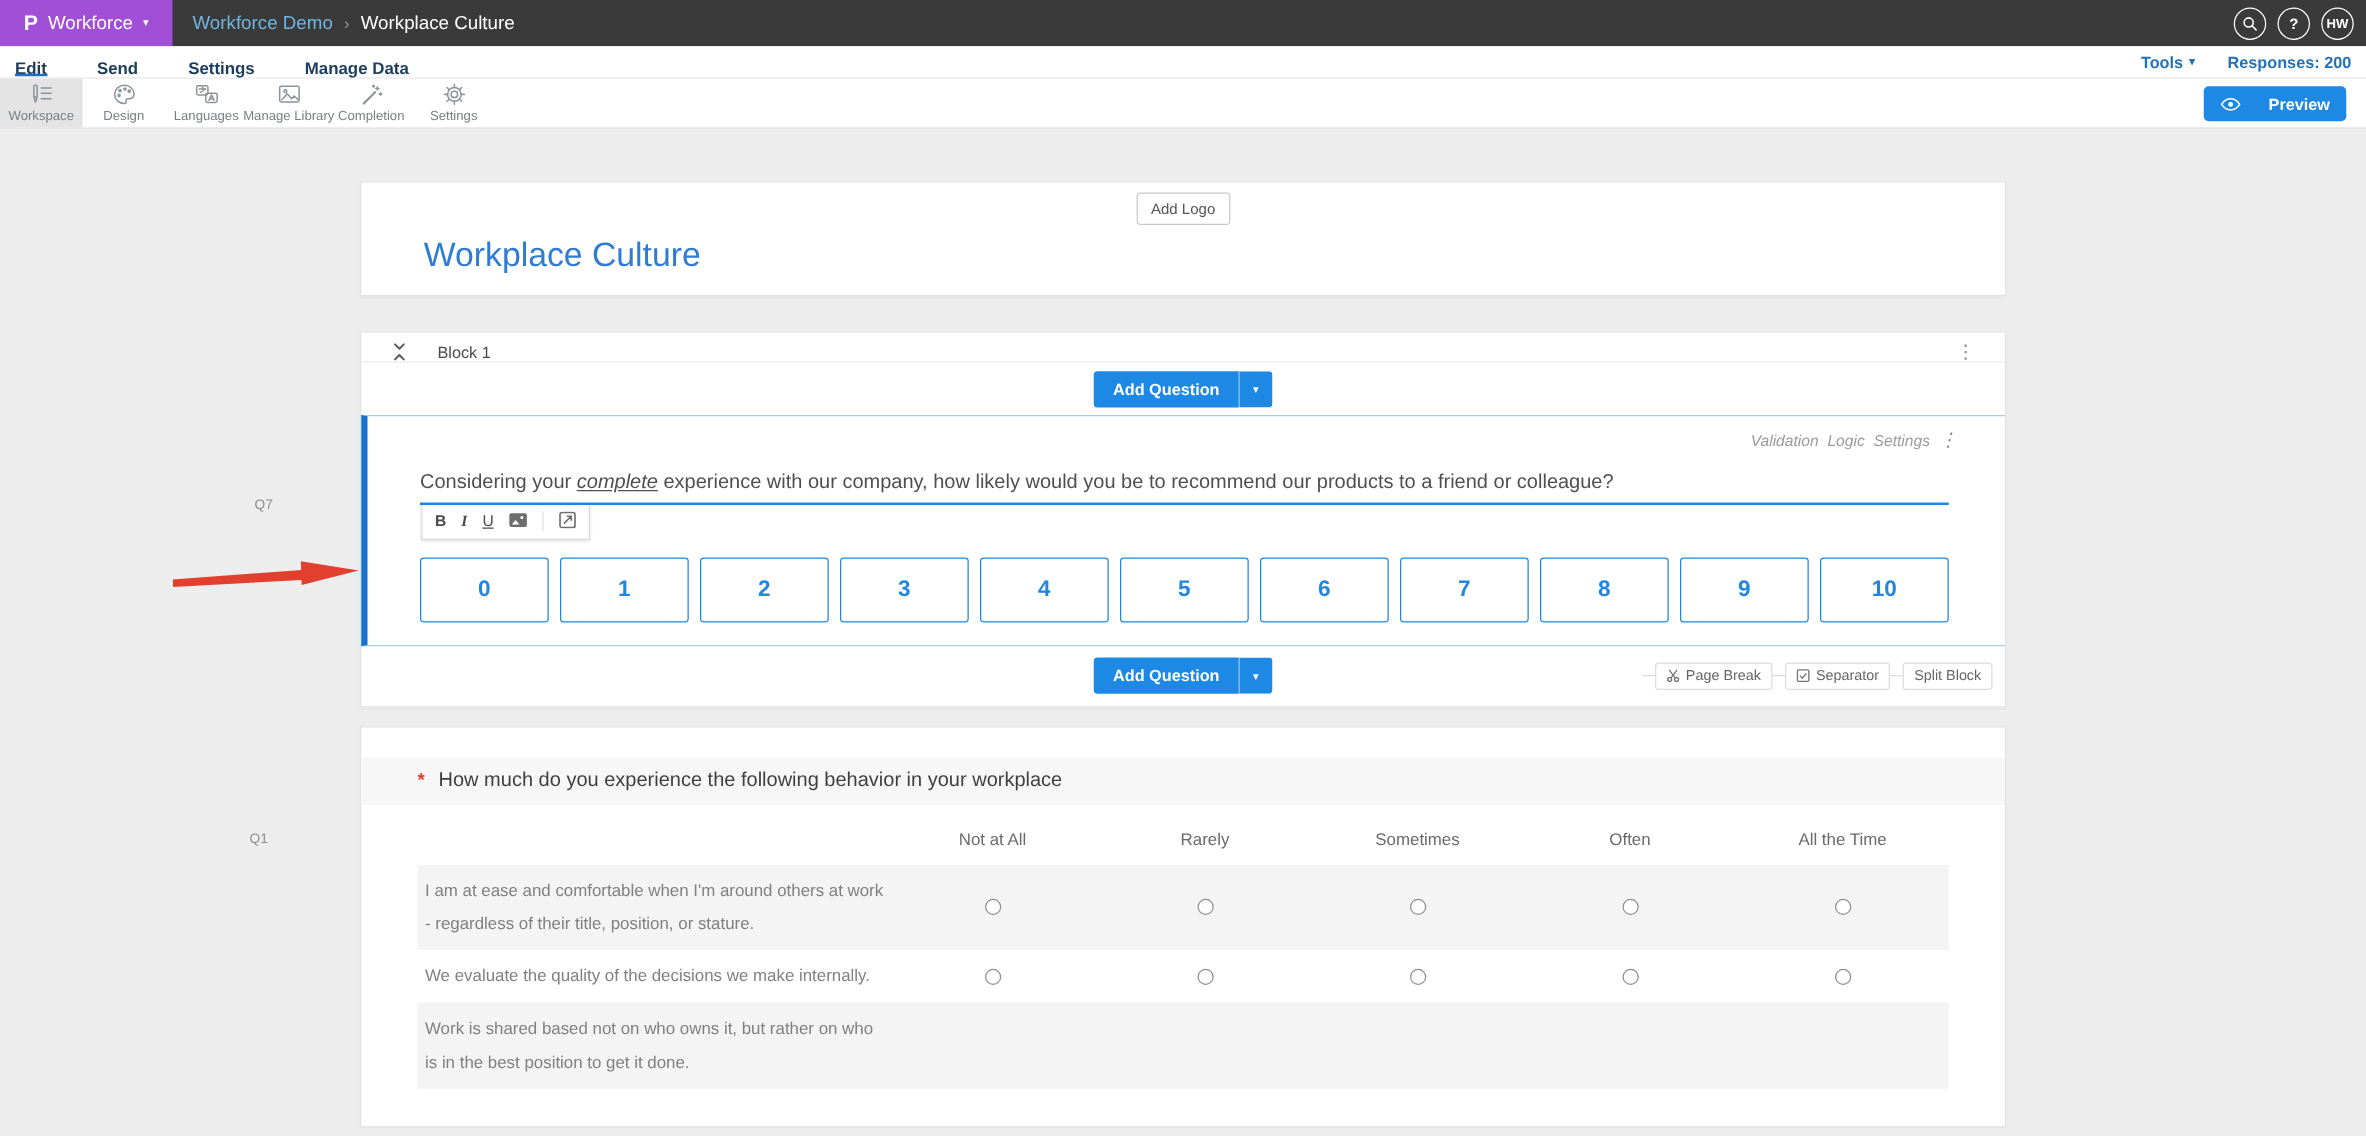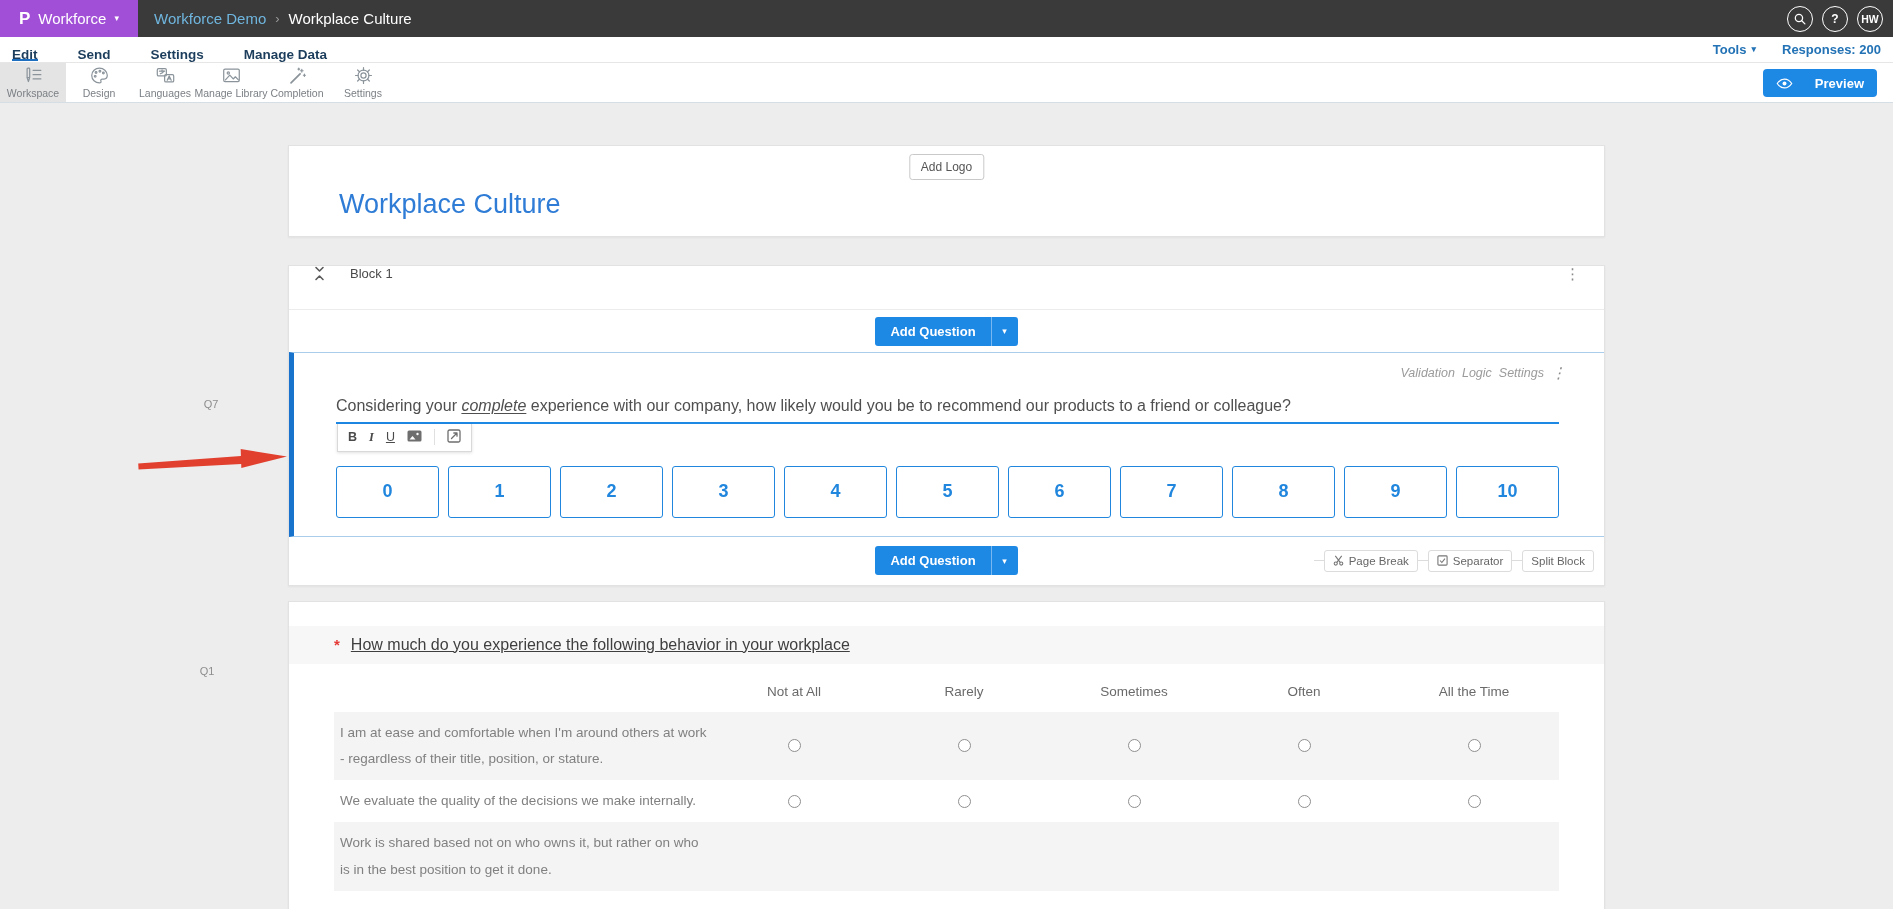--- a/index.html
+++ b/index.html
@@ -50,21 +50,21 @@
   .annotation-arrow { position:absolute; left:138px; top:342px; transform:rotate(-2deg); }
 
   
   .header-card { margin-top:42px; height:92px; position:relative; }
   .add-logo { position:absolute; top:8px; left:50%; transform:translateX(-50%); background:#fff;
     border:1px solid #C9C9C9; border-radius:3px; padding:5px 11px; font-size:12px; color:#555; cursor:pointer; }
   .survey-title { position:absolute; left:50px; bottom:16px; font-size:27px; font-weight:500; color:#2E7CD6; cursor:text; }
 
   
   .block-card { margin-top:28px; position:relative; }
-  .block-header { height:44px; display:flex; align-items:flex-start; padding:0 24px; border-bottom:1px solid #ECECEC; }
+  .block-header { height:24px; display:flex; align-items:flex-end; padding:0 24px; border-bottom:1px solid #ECECEC; }
   .collapse-icon { cursor:pointer; display:flex; }
   .block-name { margin-left:24px; font-size:13px; color:#4A4A4A; cursor:text; }
   .kebab { margin-left:auto; color:#8A8A8A; font-size:15px; letter-spacing:0; cursor:pointer; line-height:1; }
   .addq-row { height:42px; display:flex; align-items:center; justify-content:center; position:relative; }
   .addq-row.bottom { height:48px; }
   .split-btn { display:flex; cursor:pointer; }
   .split-main { background:#1E88E5; color:#fff; font-size:13px; font-weight:700; padding:7px 15px; border-radius:3px 0 0 3px; }
   .split-caret { background:#1E88E5; color:#fff; width:27px; display:flex; align-items:center; justify-content:center;
     border-left:1px solid rgba(255,255,255,.4); border-radius:0 3px 3px 0; font-size:9px; }
 
@@ -94,21 +94,21 @@
   .block-tools { position:absolute; right:10px; top:50%; transform:translateY(-50%); display:flex; align-items:center; }
   .bt-seg { width:10px; height:1px; background:#DCDCDC; }
   .bt-btn { display:flex; align-items:center; gap:5px; border:1px solid #DCDCDC; border-radius:3px; background:#fff;
     padding:4px 8px; font-size:11.5px; color:#666; cursor:pointer; white-space:nowrap; }
   .bt-btn svg { stroke:#777; fill:none; stroke-width:1.2; }
 
   
   .q1-card { margin-top:15px; border-bottom:none; padding-bottom:30px; }
   .q1-title-row { margin-top:24px; background:#F7F7F7; padding:10px 45px; display:flex; gap:11px; align-items:baseline; }
   .req-star { color:#E53935; font-size:15px; font-weight:700; }
-  .q1-text { font-size:16px; color:#3F3F3F; cursor:text;text-decoration:underline; }
+  .q1-text { font-size:16px; color:#3F3F3F; cursor:text; }
   .matrix-wrap { padding:0 45px; }
   .m-grid { display:grid; grid-template-columns:375px repeat(5,1fr); align-items:center; }
   .anchor-row { margin-top:18px; }
   .anchor-lbl { font-size:12.5px; color:#C9C9C9; text-align:center; cursor:text; }
   .hdr-row { margin-top:20px; }
   .m-col-hdr { font-size:13.5px; color:#6A6A6A; text-align:center; cursor:text; }
   .m-body { margin-top:13px; }
   .m-row { }
   .m-row.alt { background:#F4F4F4; }
   .m-statement { font-size:13.5px; color:#808080; line-height:1.95; padding:8px 0 8px 6px; cursor:text; }

